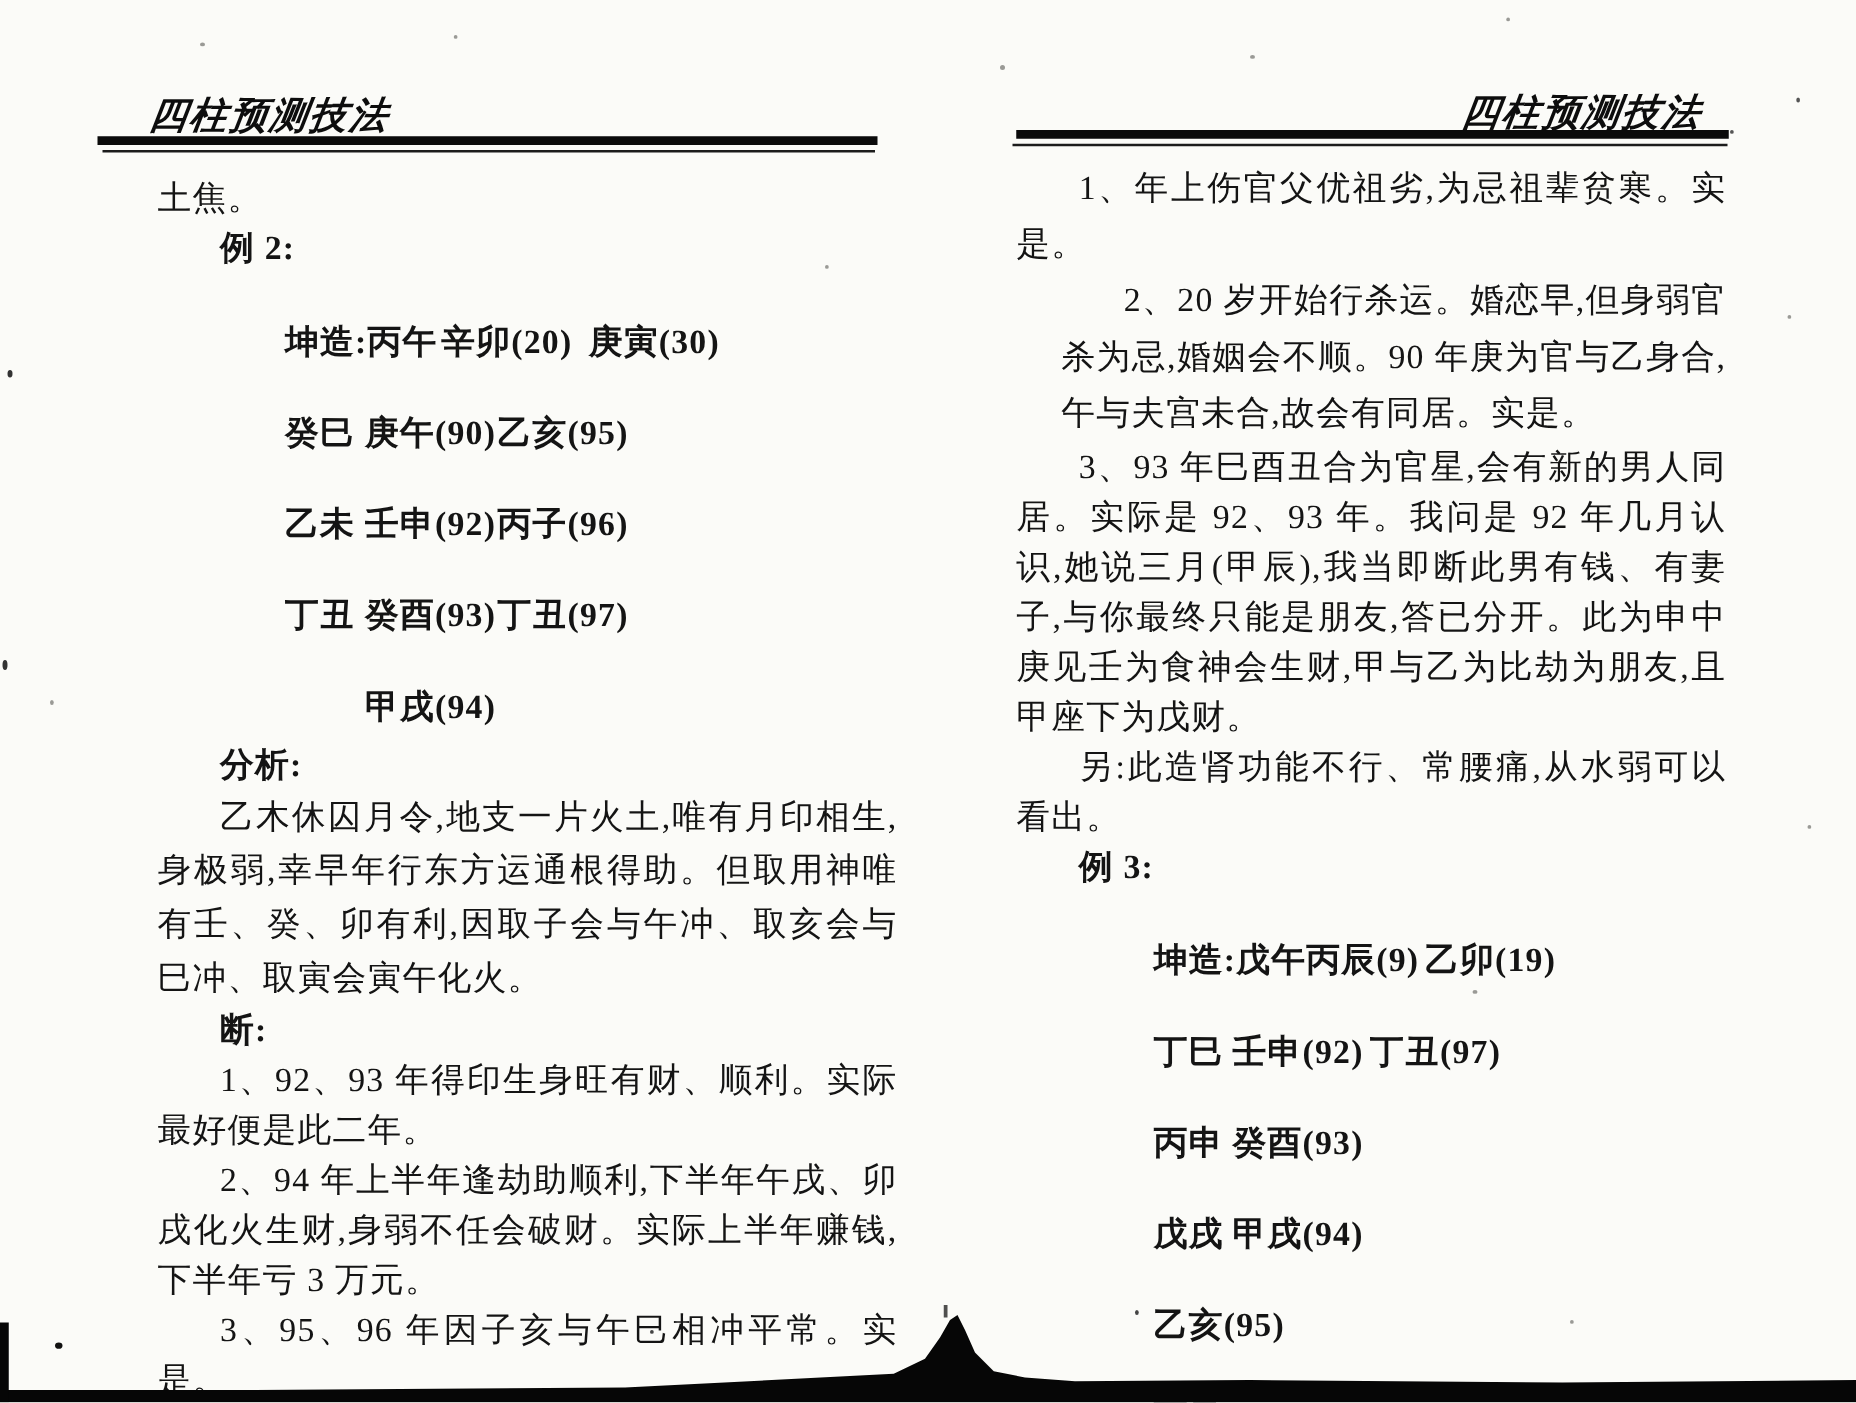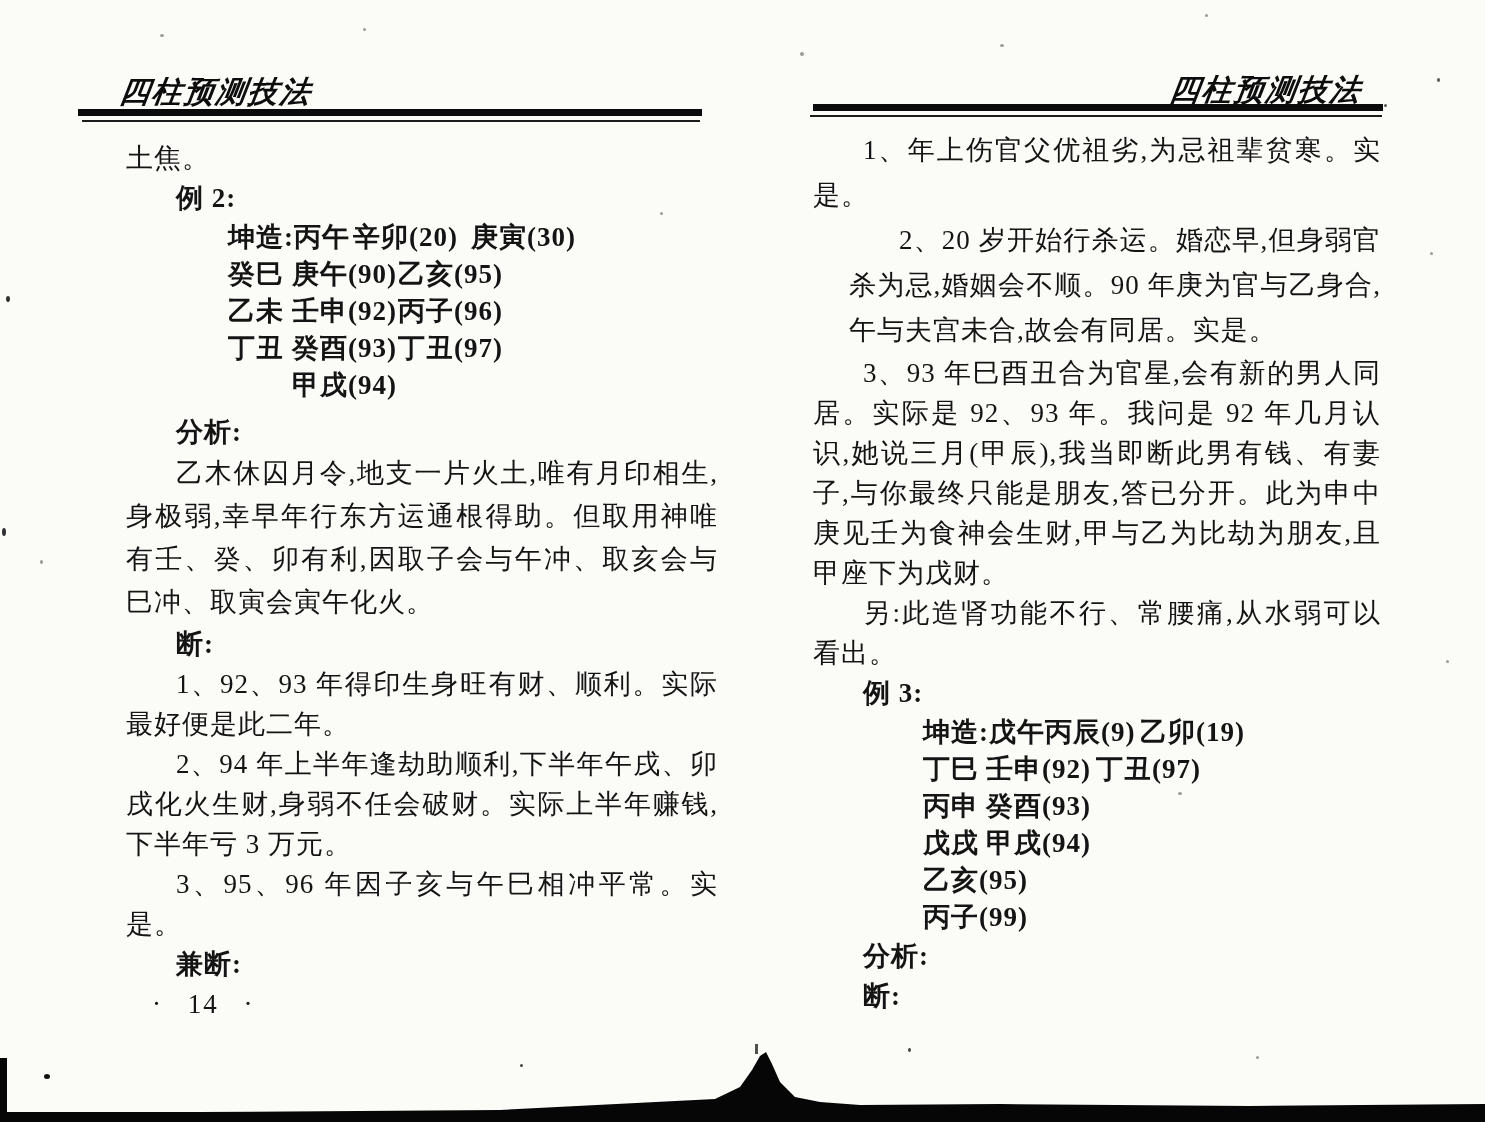--- a/index.html
+++ b/index.html
@@ -38,21 +38,21 @@
   .line{white-space:nowrap;}
   .para{text-align:justify;text-indent:50px;margin:0;}
   .rightcol .p-first{line-height:45px;}
   .rightcol .p-second{line-height:45px;margin-left:36px;}
   .label{font-weight:bold;padding-left:50px;}
   .leftcol .label-analysis{margin-top:8px;}
   .para.lh43{line-height:43px;}
 
   
   .chart{font-weight:bold;}
-  .chart .crow{white-space:nowrap;line-height:37px;}
+  .chart .crow{white-space:nowrap;line-height:37px;margin-top:36px;}
   .leftcol .chart .chead{padding-left:39px;line-height:38px;}
   .leftcol .chart .crow{padding-left:102px;}
   .leftcol .chart .c0h{display:inline-block;width:125px;}
   .leftcol .chart .c1h{display:inline-block;width:118px;}
   .leftcol .chart .cp{display:inline-block;width:64px;}
   .leftcol .chart .cl{display:inline-block;width:106px;}
   .rightcol .chart .chead{padding-left:45px;line-height:38px;}
   .rightcol .chart .crow{padding-left:110px;}
   .rightcol .chart .c0h{display:inline-block;width:122px;}
   .rightcol .chart .c1h{display:inline-block;width:95px;}

